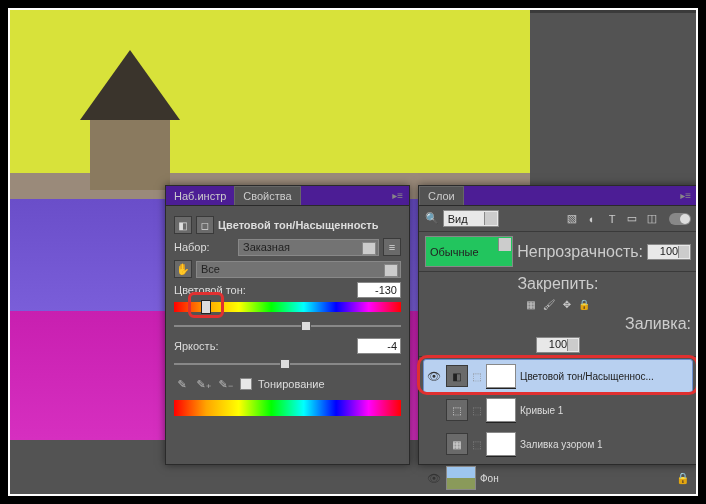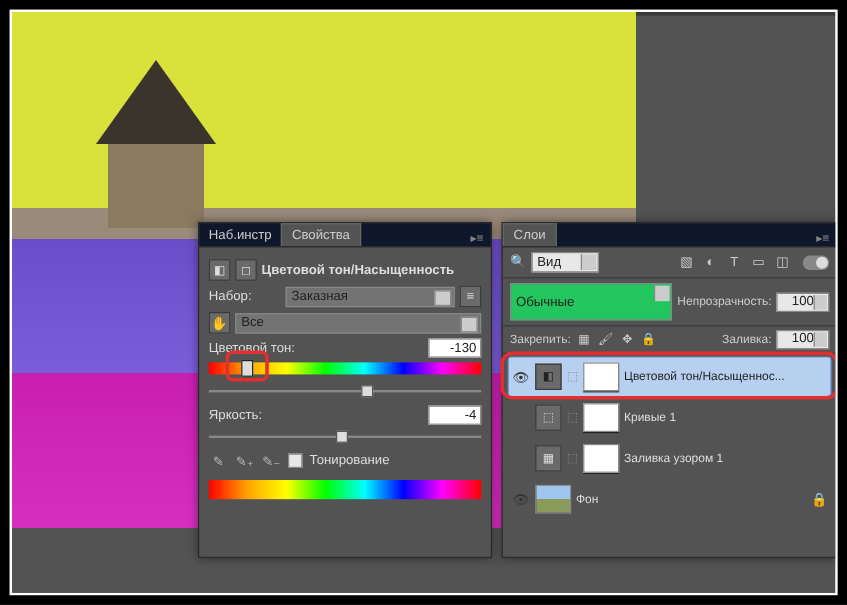--- a/index.html
+++ b/index.html
@@ -6,21 +6,21 @@
 body{background:#000;width:706px;height:504px;position:relative;overflow:hidden;}
 .frame{position:absolute;left:8px;top:8px;right:8px;bottom:8px;border:2px solid #fff;background:#3a3a3a;overflow:hidden;}
 .canvas{position:absolute;left:0;top:0;right:0;bottom:0;background:#535353;}
 .img-area{position:absolute;left:0;top:0;width:520px;height:430px;background:linear-gradient(180deg,#d8e23a 0%,#d8e23a 38%,#9a8a7a 38%,#9a8a7a 44%, #6a4ec9 44%,#7a5ed9 70%, #c81fb0 70%,#d62fc0 100%);}
 .tower{position:absolute;left:70px;top:40px;width:100px;height:140px;}
 .tower .roof{width:0;height:0;border-left:50px solid transparent;border-right:50px solid transparent;border-bottom:70px solid #3a342c;}
 .tower .body{width:80px;height:70px;background:#8a7a5f;margin-left:10px;}
 .panel{position:absolute;background:#535353;border:1px solid #2a2a2a;color:#ddd;box-shadow:0 0 8px rgba(0,0,0,.5);}
 .panel-props{left:155px;top:175px;width:245px;height:280px;}
 .panel-layers{left:408px;top:175px;width:280px;height:280px;}
-.tabbar{display:flex;align-items:flex-end;background:#0f172a;height:20px;border-bottom:1px solid #2a2a2a;}
+.tabbar{display:flex;align-items:center;background:#4c1d95;height:20px;border-bottom:1px solid #2a2a2a;}
 .tab{padding:3px 8px;color:#ccc;cursor:pointer;}
 .tab.active{background:#535353;border:1px solid #666;border-bottom:none;}
 .tab-grip{margin-left:auto;color:#888;padding:0 6px;font-size:10px;}
 .panel-body{padding:6px 8px;}
 .row{display:flex;align-items:center;gap:4px;margin:4px 0;}
 .icon-btn{width:18px;height:18px;background:#6a6a6a;border:1px solid #3a3a3a;display:flex;align-items:center;justify-content:center;color:#ddd;font-size:10px;}
 .adj-title{font-weight:bold;color:#ddd;}
 .label{color:#ddd;width:60px;}
 .select{flex:1;background:#737373;border:1px solid #888;height:17px;display:flex;align-items:center;padding:0 4px;color:#222;position:relative;}
 .select::after{content:"";position:absolute;right:2px;top:2px;width:12px;height:11px;background:#ccc;border:1px solid #888;}
@@ -41,24 +41,24 @@
 .layers-top{display:flex;align-items:center;gap:4px;padding:4px 6px;border-bottom:1px solid #3a3a3a;}
 .kind-sel{background:#e8e8e8;border:1px solid #888;height:17px;width:56px;display:flex;align-items:center;padding:0 4px;color:#222;position:relative;}
 .kind-sel::after{content:"";position:absolute;right:1px;top:1px;width:12px;height:13px;background:#ccc;border-left:1px solid #888;}
 .filter-icons{display:flex;gap:2px;margin-left:auto;}
 .filter-icons .ic{width:18px;height:16px;display:flex;align-items:center;justify-content:center;color:#ccc;}
 .switch{width:22px;height:12px;background:#888;border-radius:6px;position:relative;margin-left:4px;}
 .switch::after{content:"";position:absolute;right:1px;top:1px;width:10px;height:10px;background:#ddd;border-radius:5px;}
 .blend-row{display:flex;align-items:center;gap:4px;padding:4px 6px;border-bottom:1px solid #3a3a3a;}
 .blend-sel{flex:1;background:#22c55e;border:1px solid #888;height:31px;display:flex;align-items:center;padding:0 4px;color:#222;position:relative;}
 .blend-sel::after{content:"";position:absolute;right:1px;top:1px;width:12px;height:13px;background:#ccc;border-left:1px solid #888;}
-.pct-lbl{color:#ccc;font-size:10px;}
+.pct-lbl{color:#ccc;font-size:16px;}
 .pct-box{width:44px;height:16px;background:#e8e8e8;border:1px solid #888;color:#222;text-align:right;padding:0 2px;position:relative;}
 .pct-box::after{content:"";position:absolute;right:1px;top:1px;width:10px;height:12px;background:#ccc;border-left:1px solid #888;}
-.lock-row{display:flex;align-items:center;gap:4px;padding:3px 6px;border-bottom:1px solid #3a3a3a;}
+.lock-row{display:flex;align-items:center;gap:4px;padding:3px 6px;border-bottom:1px solid #3a3a3a;flex-direction:column;}
 .lock-icons{display:flex;gap:4px;}
 .lock-icons .li{width:14px;height:14px;display:flex;align-items:center;justify-content:center;color:#ccc;font-size:10px;}
 .layers-list{padding:2px 4px;}
 .layer{display:flex;align-items:center;gap:4px;height:34px;padding:2px;border:1px solid transparent;}
 .layer.sel{background:#b8d0f0;border:1px solid #6a8fd0;border-radius:3px;color:#222;}
 .vis{width:16px;text-align:center;color:#888;}
 .vis.on{color:#333;}
 .adj-ic{width:22px;height:22px;background:#6a6a6a;border:1px solid #3a3a3a;display:flex;align-items:center;justify-content:center;font-size:10px;}
 .link{width:10px;text-align:center;color:#888;font-size:10px;}
 .mask{width:30px;height:24px;background:#fff;border:1px solid #888;box-shadow:0 1px 0 #222;}

